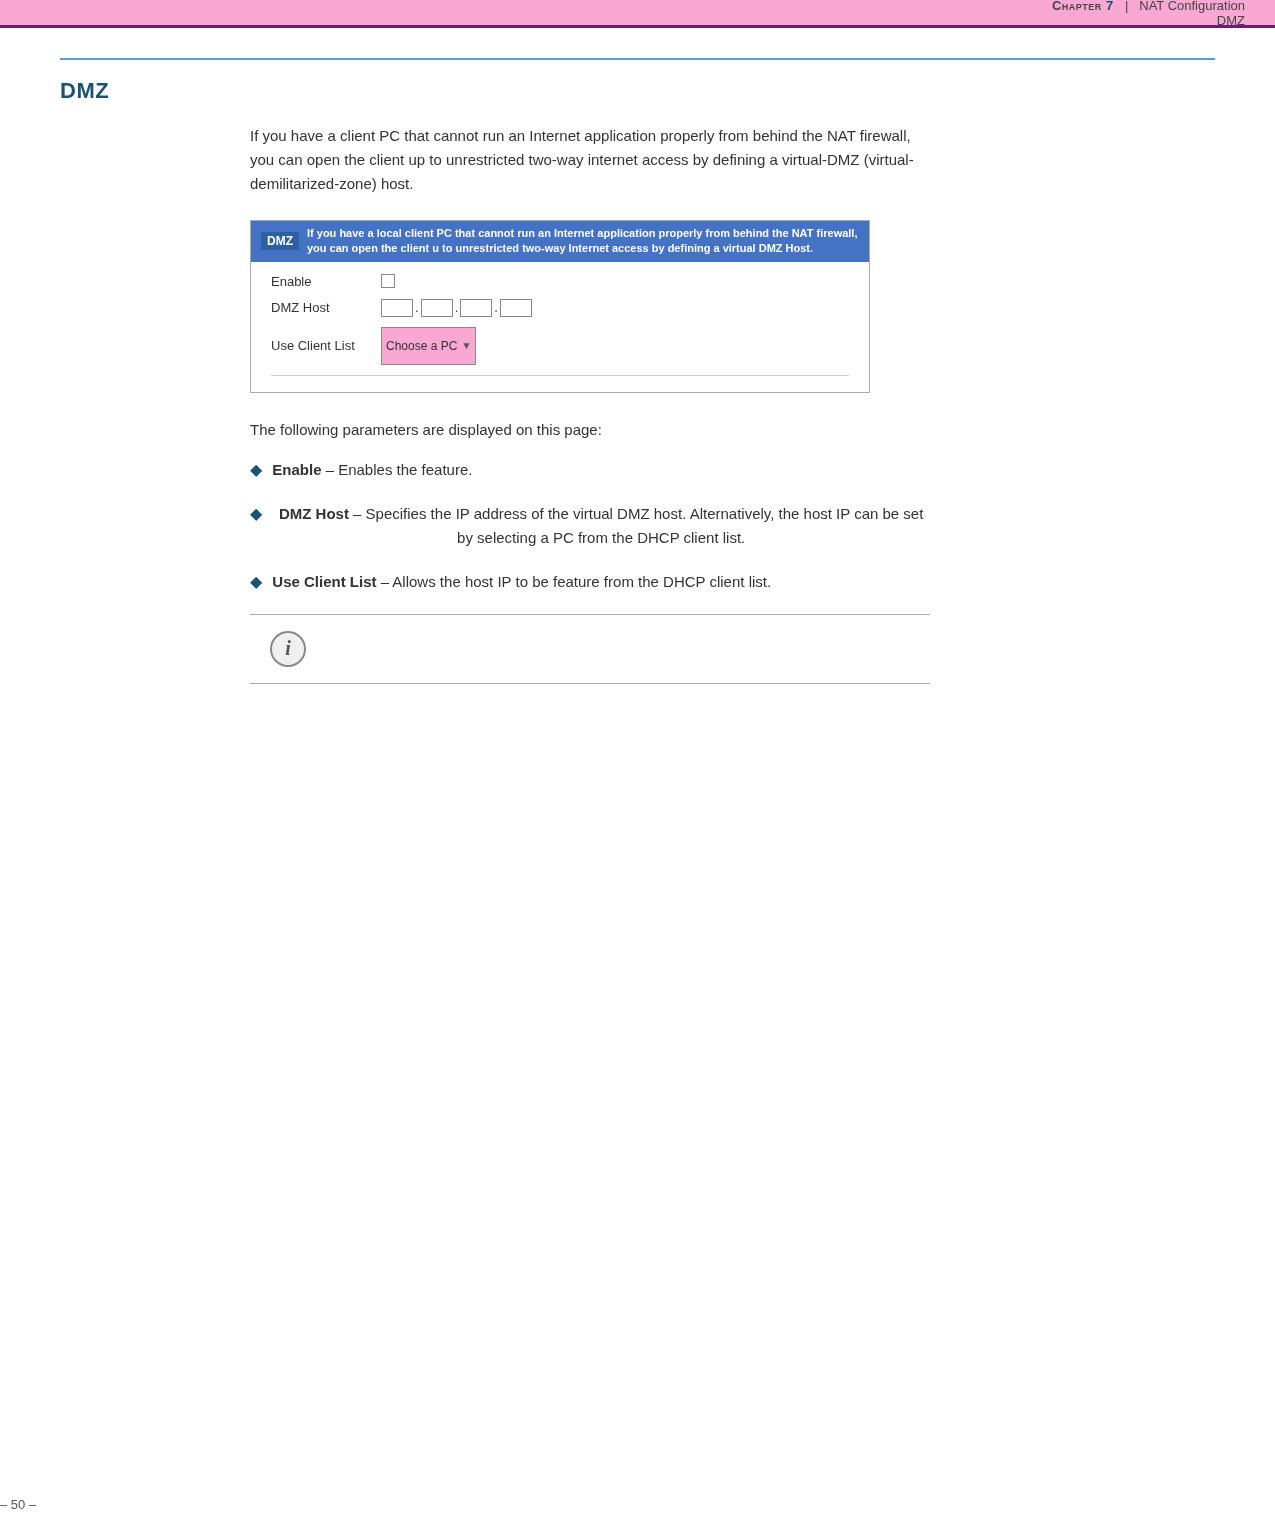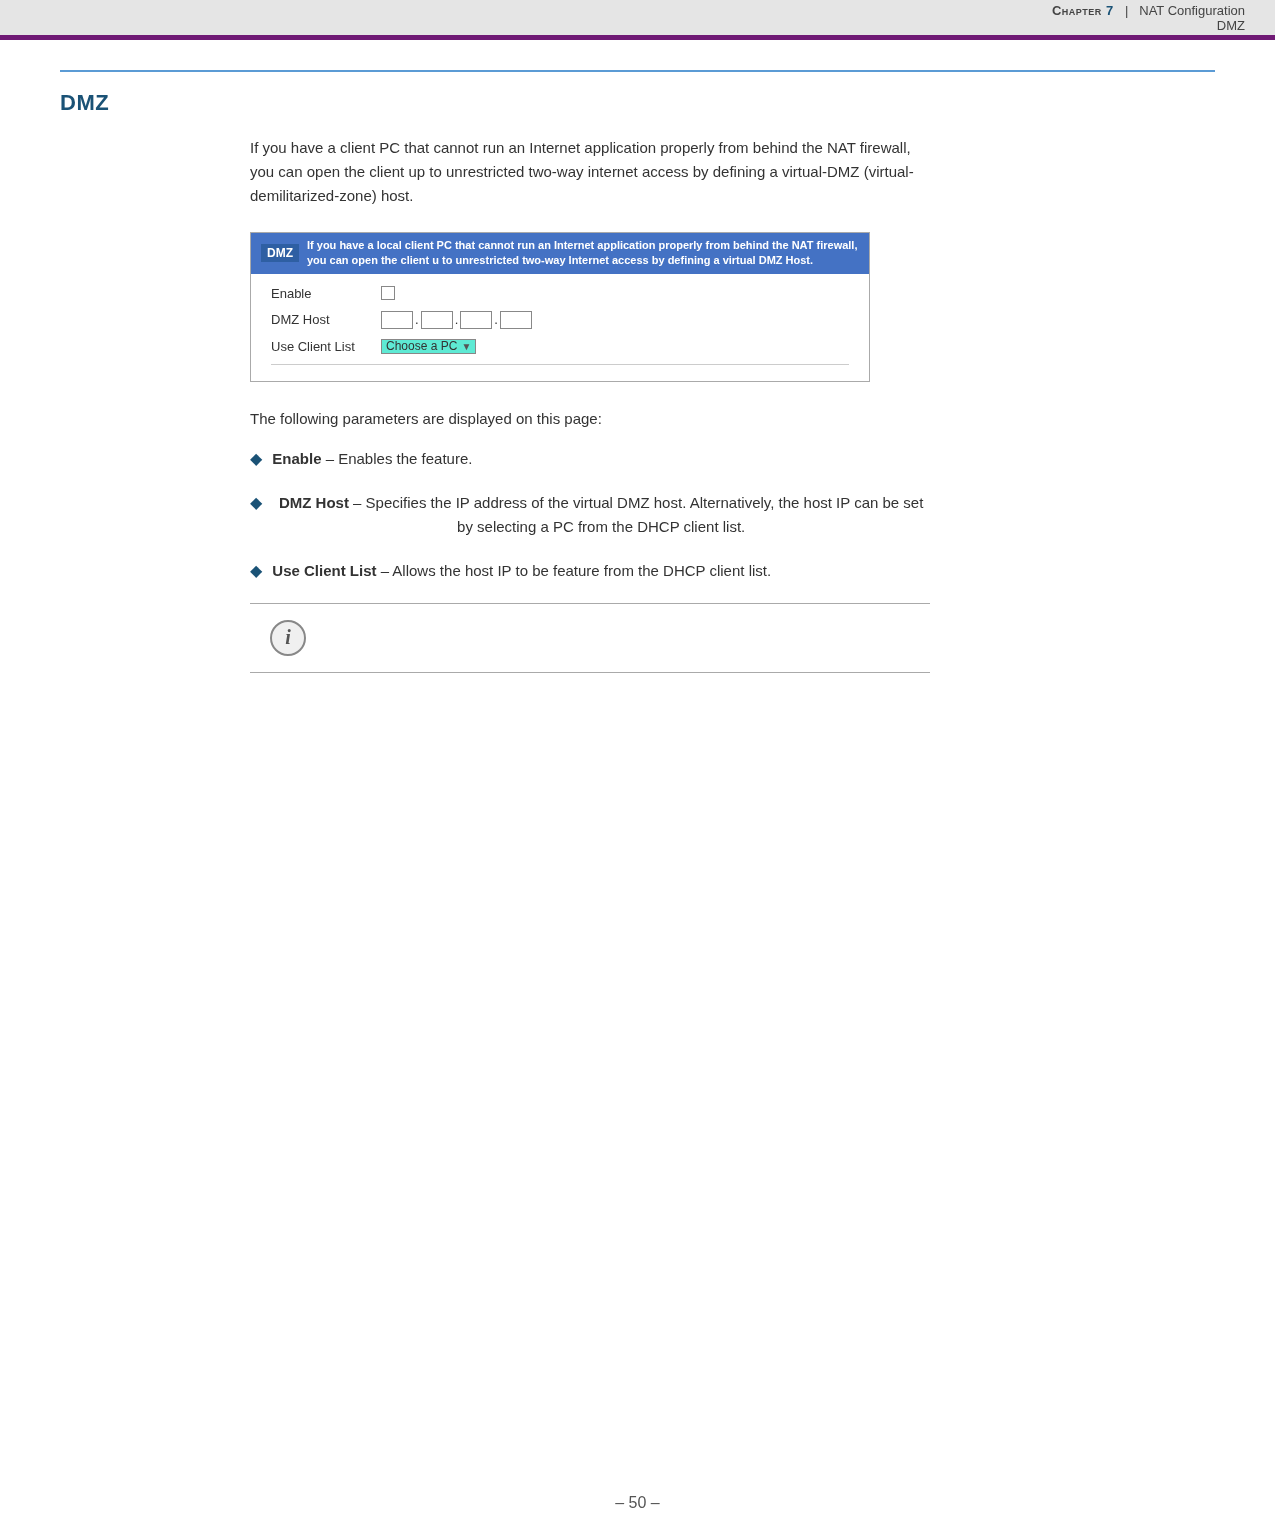--- a/index.html
+++ b/index.html
@@ -13,27 +13,27 @@
       min-height: 1532px;
       background: #ffffff;
       font-family: Arial, Helvetica, sans-serif;
       font-size: 15px;
       color: #333333;
       position: relative;
     }
 
     
     .page-header {
-      background: #e5e5e5;
-      border-bottom: 5px solid #701a75;
+      background: #f9a8d4;
+      border-bottom: 3px solid #701a75;
       padding: 6px 30px 6px 30px;
       display: flex;
       justify-content: flex-end;
       align-items: center;
-      height: 40px;
+      height: 28px;
     }
 
     .header-right {
       text-align: right;
       font-size: 13px;
       color: #444;
     }
 
     .header-chapter {
       font-variant: small-caps;
@@ -163,27 +163,27 @@
     }
 
     .dmz-ip-dot {
       font-size: 13px;
       color: #333;
     }
 
     .dmz-select {
       font-size: 12px;
       border: 1px solid #888;
-      background: #5eead4;
+      background: #f9a8d4;
       padding: 1px 4px;
       color: #333;
       display: inline-flex;
       align-items: center;
       gap: 4px;
-      height: 15px;
+      height: 38px;
     }
 
     .dmz-select-arrow {
       font-size: 10px;
       color: #555;
     }
 
     .dmz-divider {
       border: none;
       border-top: 1px solid #cccccc;
@@ -269,22 +269,22 @@
       font-weight: bold;
       font-size: 14px;
     }
 
     
     .page-footer {
       position: absolute;
       bottom: 20px;
       left: 0;
       right: 0;
-      text-align: center;
-      font-size: 16px;
+      text-align: left;
+      font-size: 13px;
       color: #555;
     }
   </style>
 </head>
 <body>
 
 <div class="page-header">
   <div class="header-right">
     <span class="header-chapter">
       <span>Chapter</span>&nbsp;<span class="header-chapter-num">7</span>

